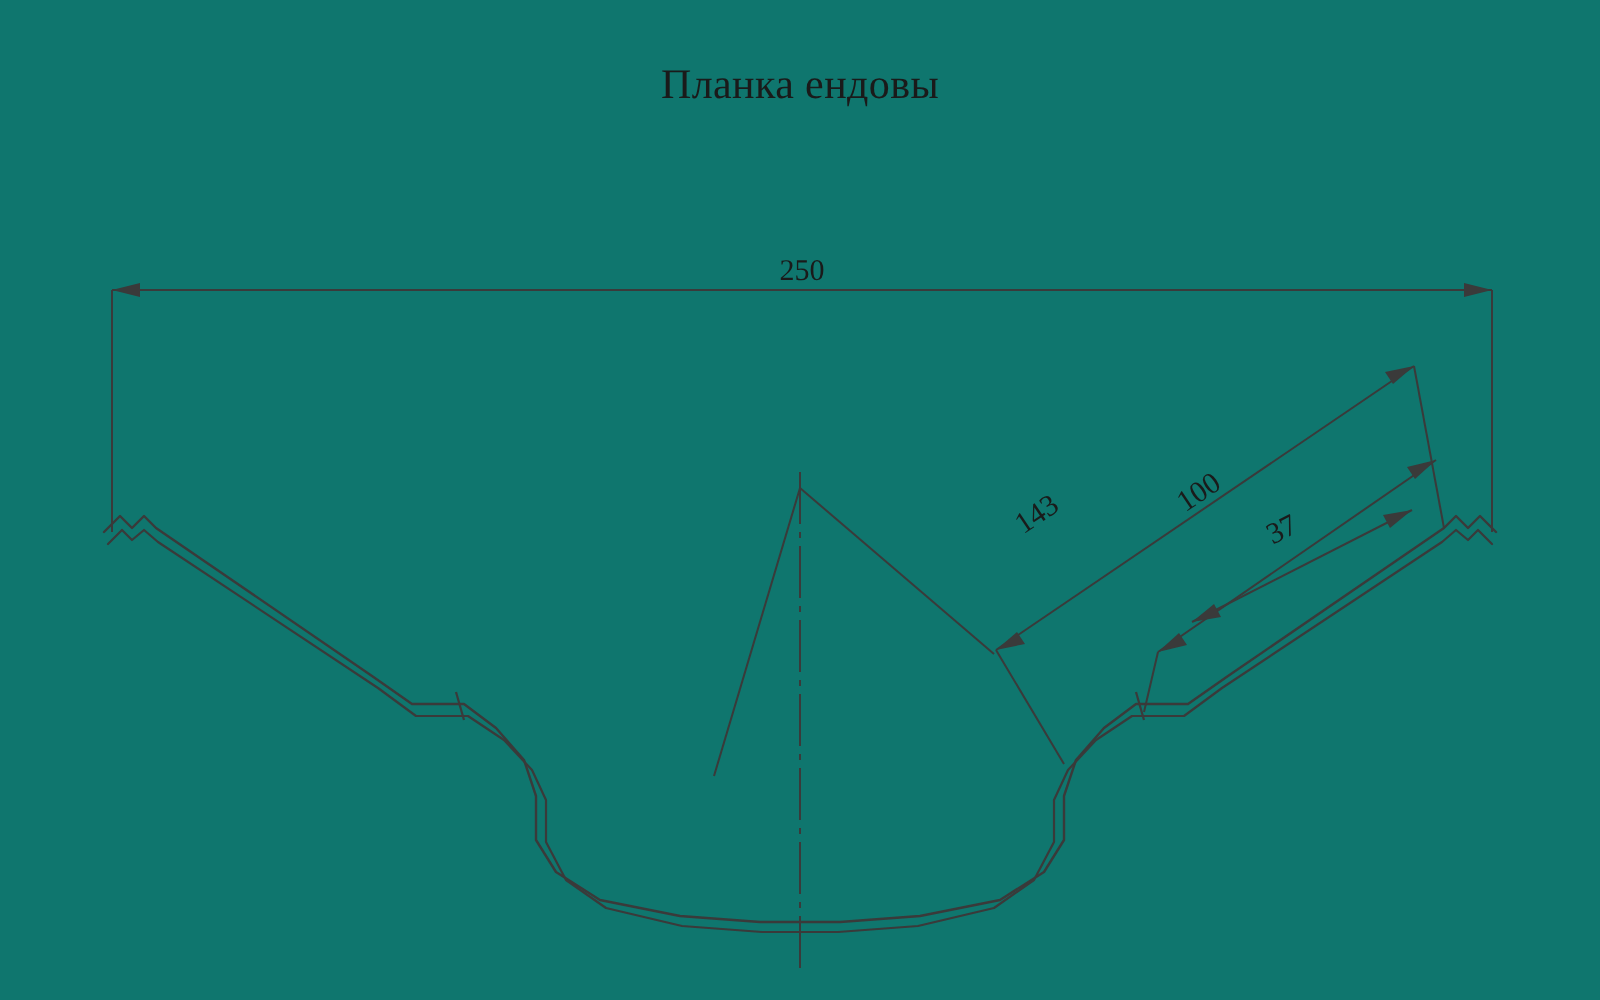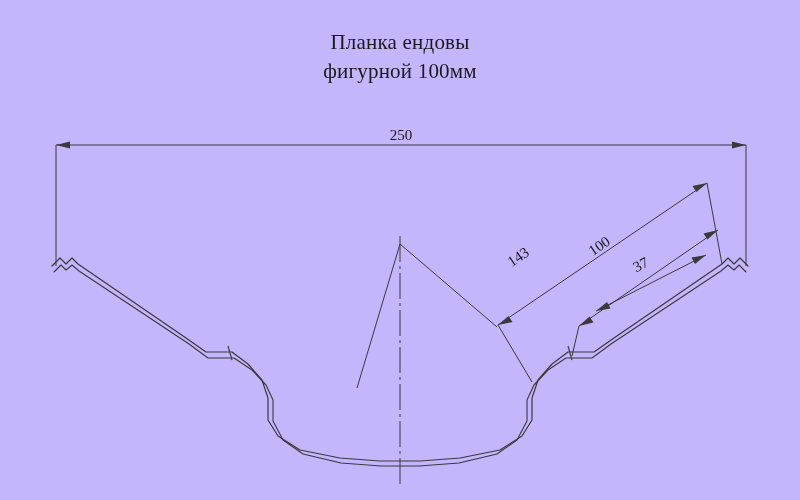--- a/index.html
+++ b/index.html
@@ -7,21 +7,21 @@
     padding: 0;
     background: #ffffff;
   }
   body {
     font-family: "Liberation Serif", serif;
   }
   #canvas {
     position: relative;
     width: 800px;
     height: 500px;
-    background: #c4b5fd;
+    background: #0f766e;
     overflow: hidden;
   }
   #title {
     position: absolute;
     left: 0;
     top: 28px;
     width: 800px;
     text-align: center;
     font-family: "Liberation Serif", serif;
     font-size: 21px;
@@ -43,21 +43,20 @@
     fill: #1a1a1a;
   }
 </style>
 </head>
 <body>
 
 <div id="canvas">
 
   <div id="title">
     <span class="line">Планка ендовы</span>
-    <span class="line">фигурной 100мм</span>
   </div>
 
   <svg id="drawing" width="800" height="500" viewBox="0 0 800 500">
 
     <g fill="none" stroke="#3a3a3a" stroke-width="1.2" stroke-linejoin="round" stroke-linecap="round">
       <path d="M 52,266
                L 60,258
                L 66,264
                L 72,258
                L 78,264

